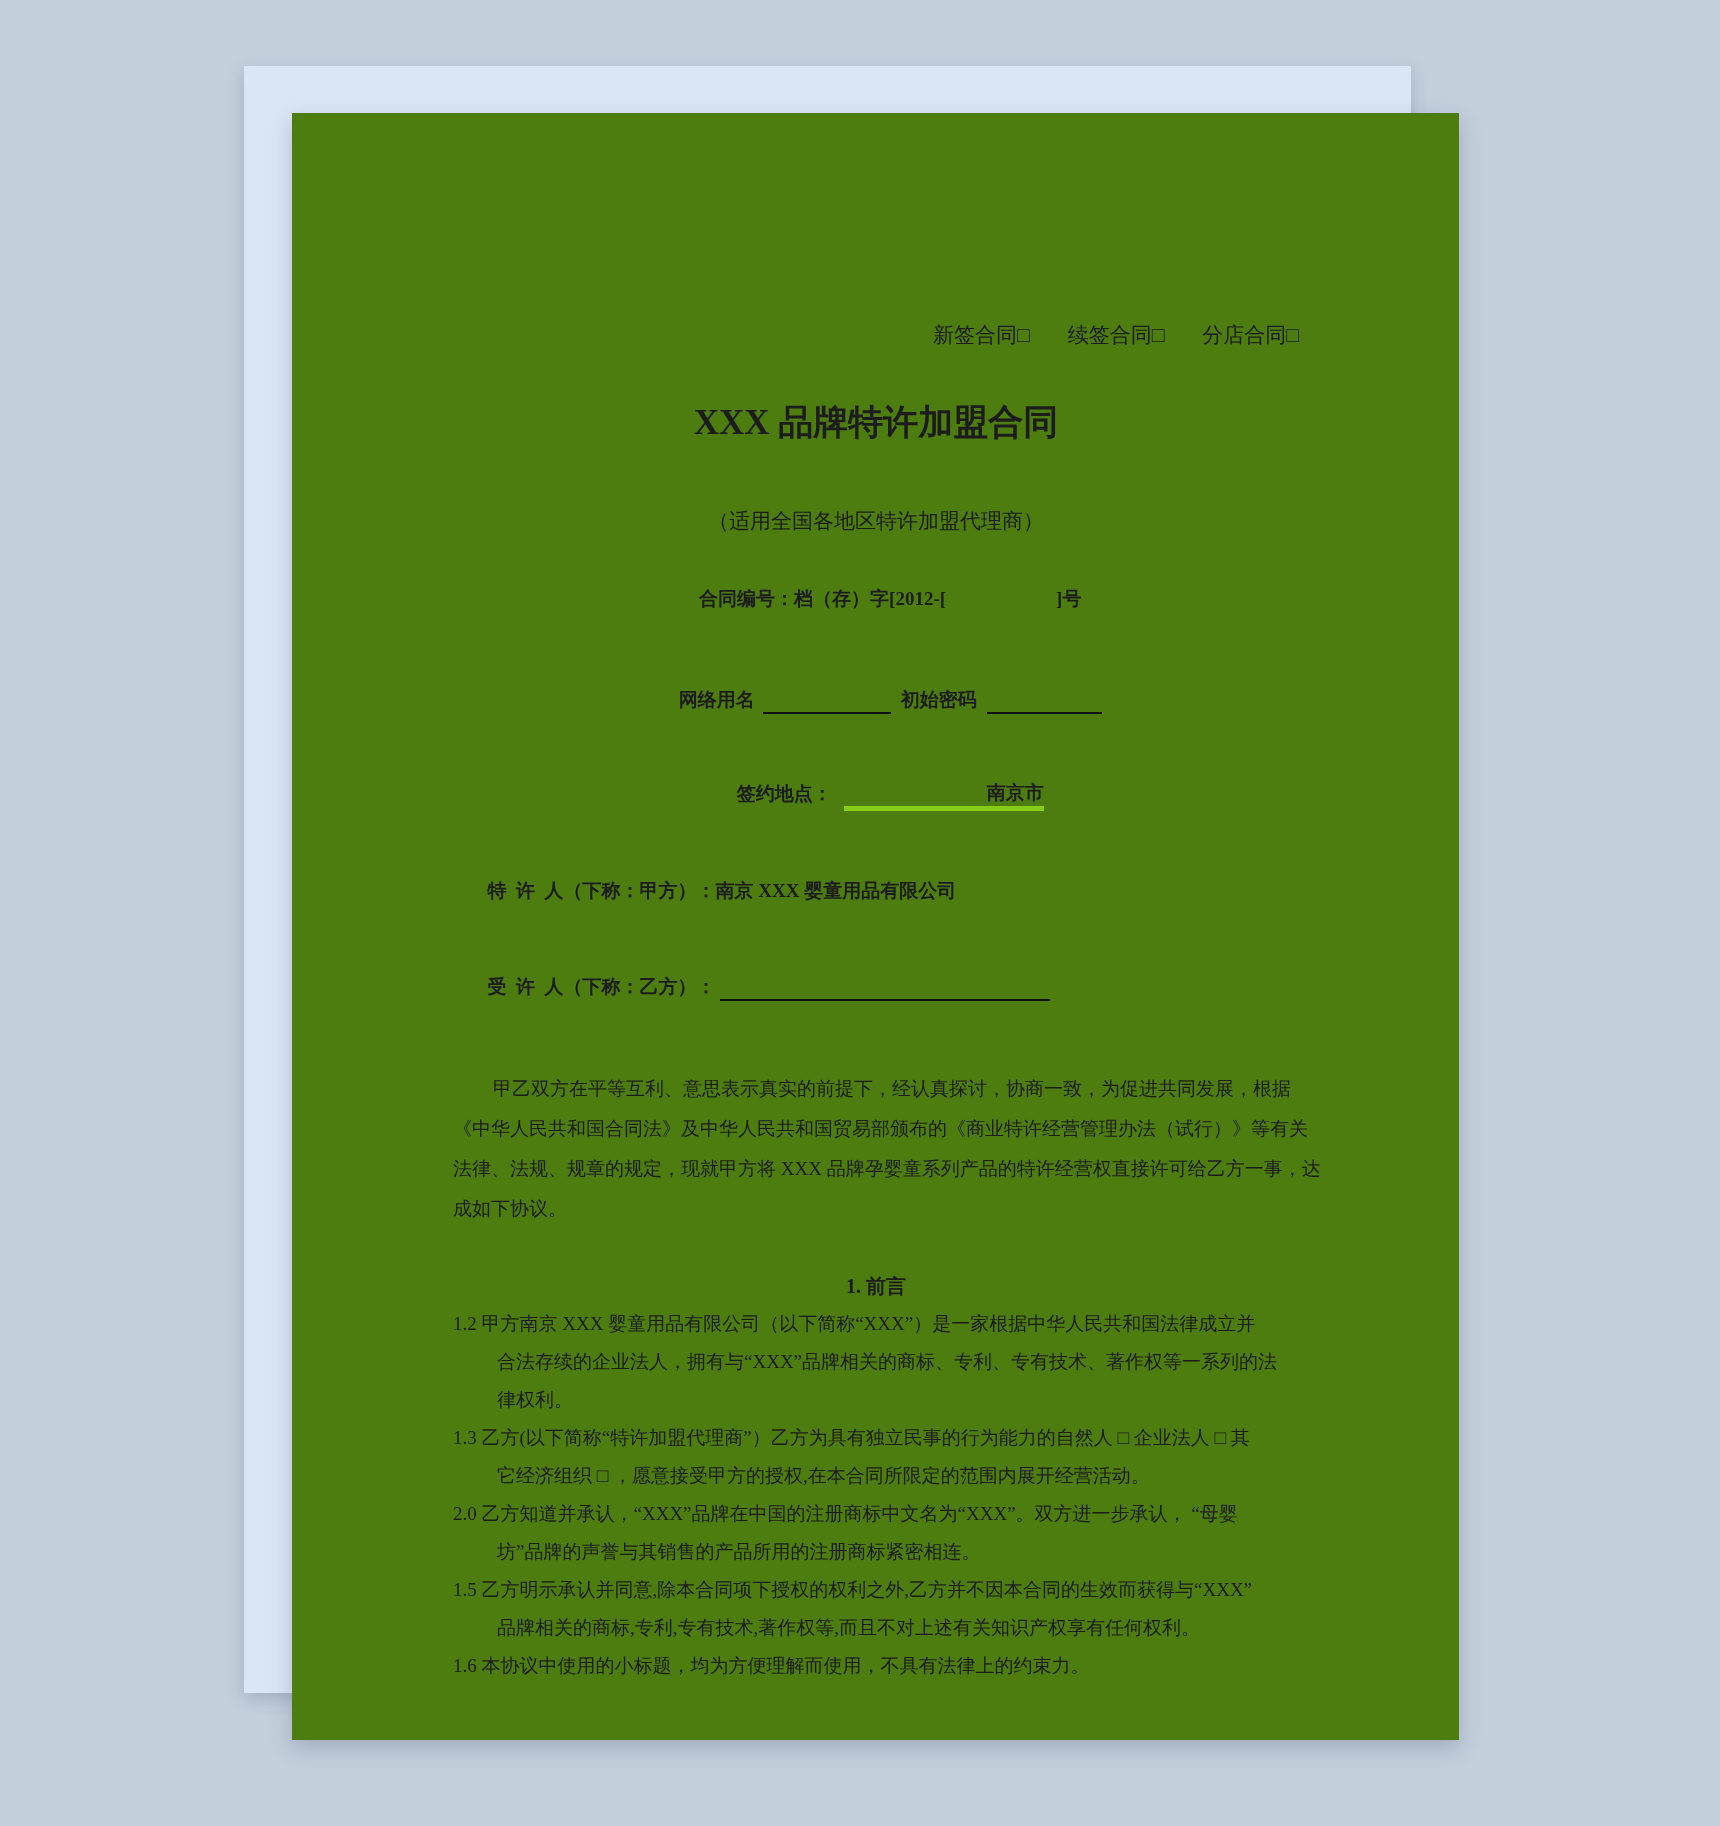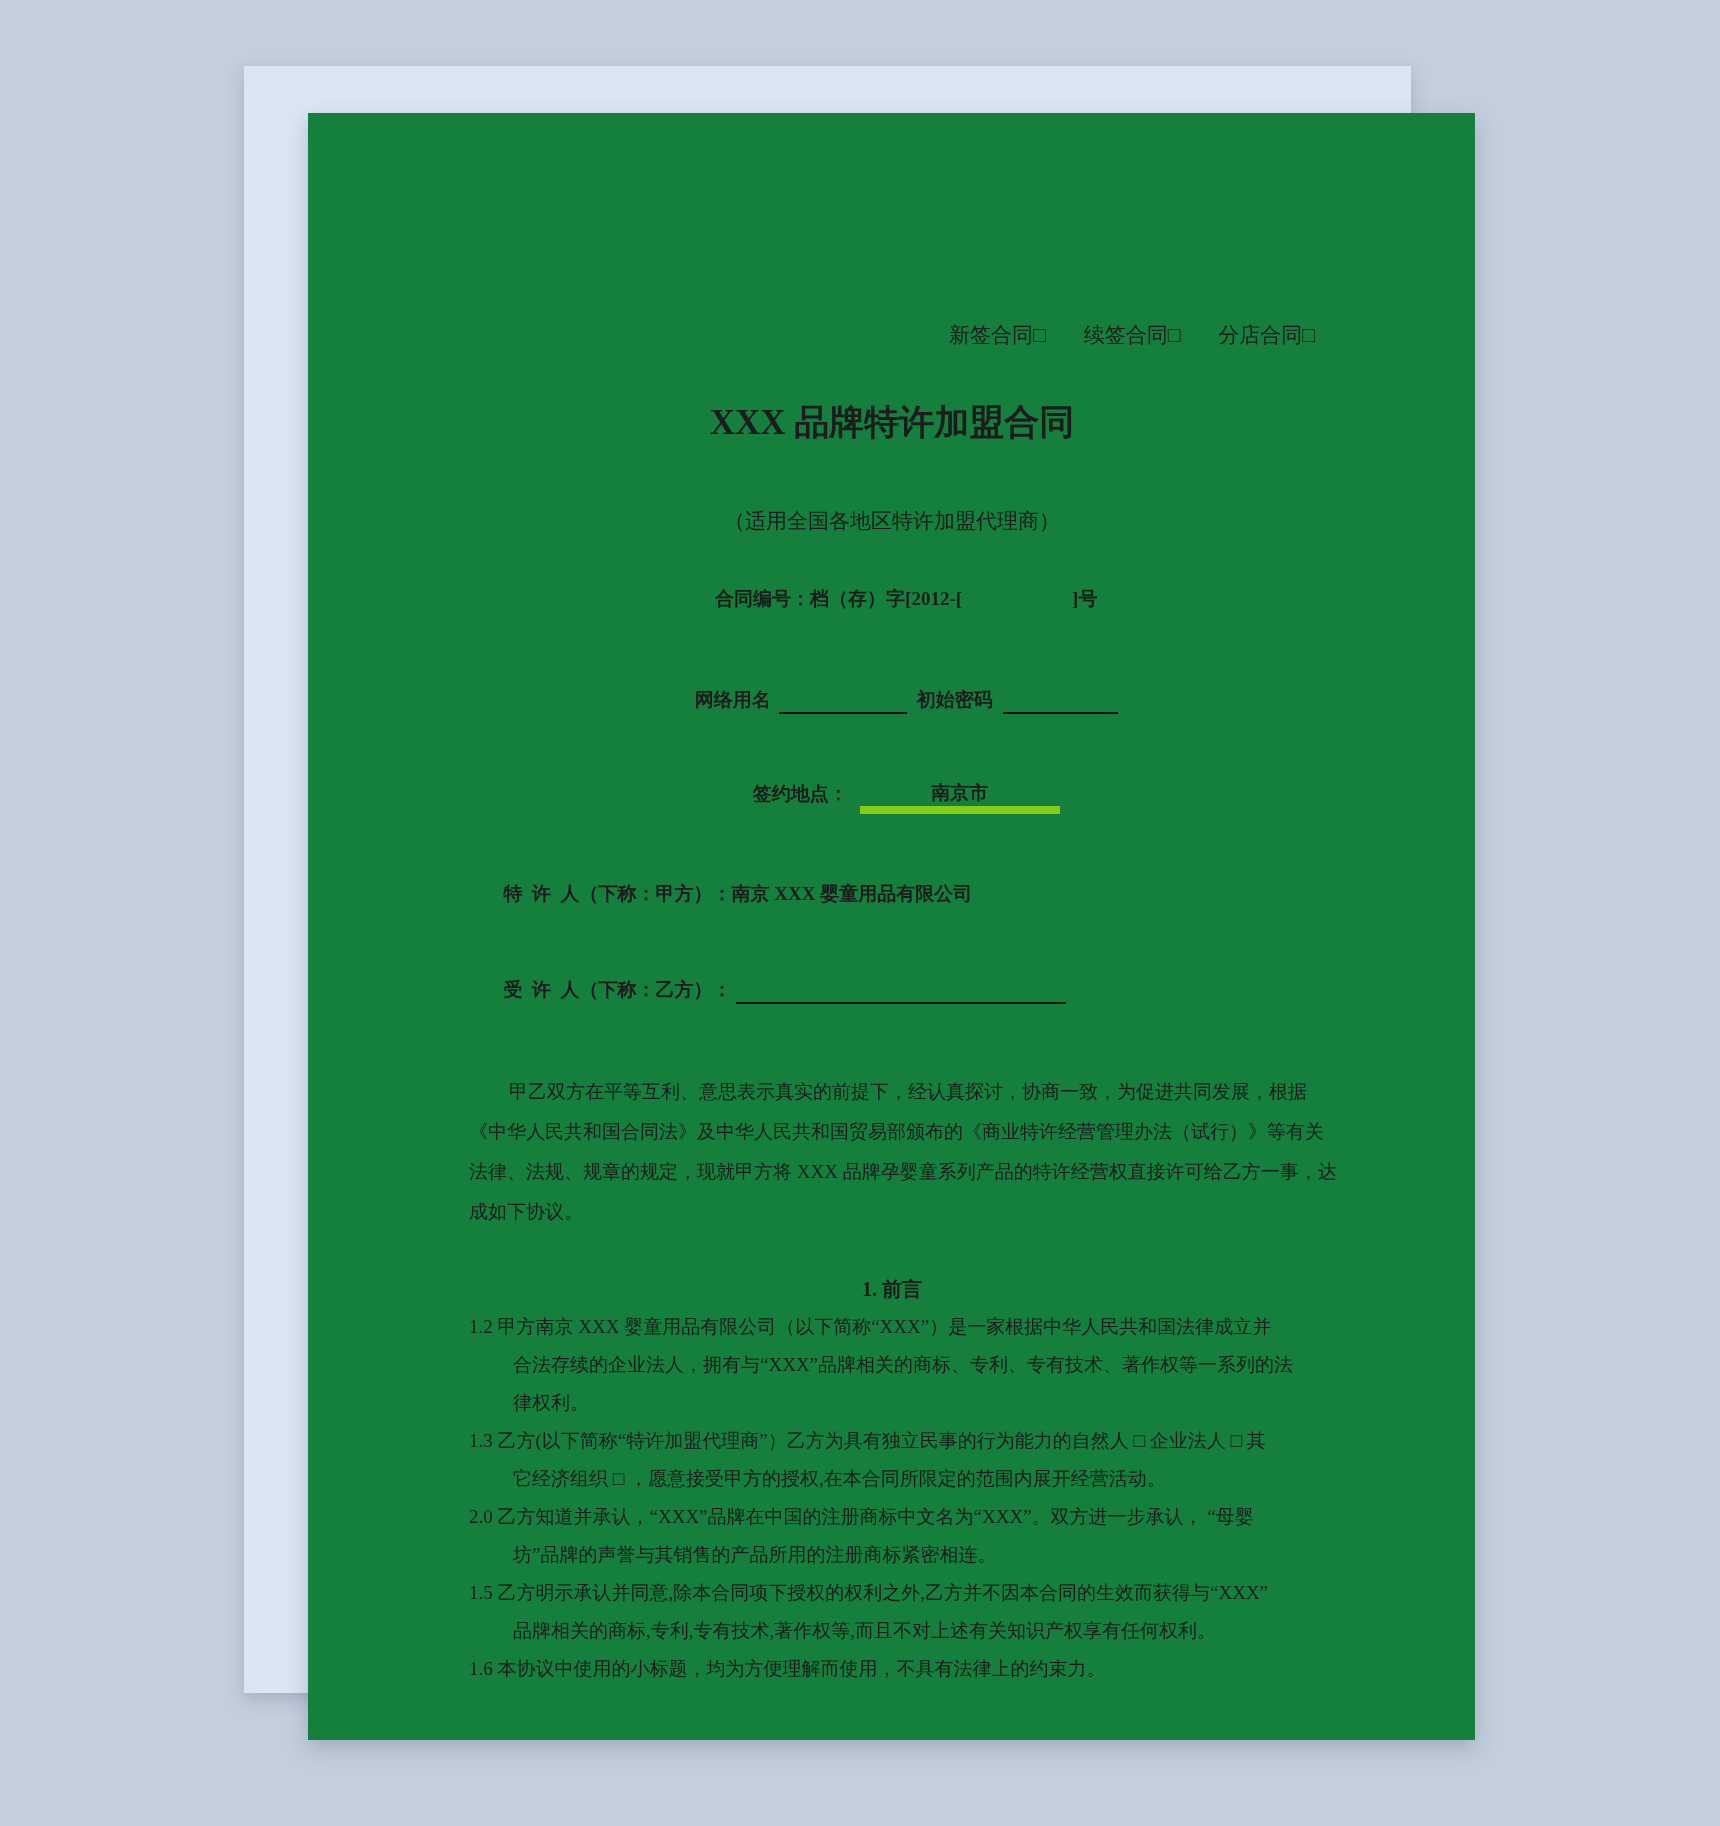--- a/index.html
+++ b/index.html
@@ -7,22 +7,22 @@
     width:1720px;height:1826px;position:relative;overflow:hidden;
     background:#c4cfdc;
     font-family:"Liberation Serif","DejaVu Serif",serif;
     color:#1c1c1c;
   }
   .back-sheet{
     position:absolute;left:244px;top:66px;width:1167px;height:1627px;
     background:#dbe6f4;box-shadow:0 6px 16px rgba(50,70,100,.22);
   }
   .sheet{
-    position:absolute;left:308px;top:113px;width:1167px;height:1627px;
-    background:#15803d;box-shadow:0 8px 20px rgba(50,70,100,.25);
+    position:absolute;left:292px;top:113px;width:1167px;height:1627px;
+    background:#4d7c0f;box-shadow:0 8px 20px rgba(50,70,100,.25);
     overflow:hidden;
   }
   .sheet-inner{padding:162px 160px 0 161px;}
   
   .checkline{text-align:right;font-size:21px;line-height:24px;white-space:pre;}
   .chk-item{margin-left:38px;}
   .chk-item:first-child{margin-left:0;}
   
   .doc-title{margin-top:48px;text-align:center;font-size:35px;line-height:56px;font-weight:bold;white-space:pre;}
   .doc-subtitle{margin-top:56px;text-align:center;font-size:21px;line-height:28px;font-weight:normal;white-space:pre;}
@@ -31,22 +31,22 @@
   .r-contract{margin-top:22px;}
   .r-network{margin-top:17px;}
   .r-place{margin-top:10px;}
   .r-licensor{margin-top:10px;}
   .r-licensee{margin-top:12px;}
   .gap110{display:inline-block;width:110px;}
   .blank{display:inline-block;border-bottom:2px solid #111;height:26px;vertical-align:top;}
   .w128{width:128px;margin-left:8px;margin-right:10px;}
   .w115{width:115px;margin-left:10px;}
   .w330{width:330px;margin-left:4px;}
-  .ublank{display:inline-block;width:200px;margin-left:12px;border-bottom:8px solid #84cc16;
-          height:26px;line-height:25px;vertical-align:top;text-align:center;font-weight:bold;}
+  .ublank{display:inline-block;width:200px;margin-left:12px;border-bottom:5px solid #84cc16;
+          height:26px;line-height:25px;vertical-align:top;text-align:right;font-weight:bold;}
   
   .ipara{margin-top:40px;}
   .iline{font-size:19px;height:40px;line-height:40px;white-space:pre;}
   .iline.ifirst{padding-left:40px;}
   
   .body-lines{margin-top:0;}
   .line{font-size:19px;height:38px;line-height:38px;white-space:pre;}
   .line.cont{padding-left:44px;}
   .line.head{text-align:center;font-weight:bold;font-size:20px;margin-top:38px;}
 </style>

